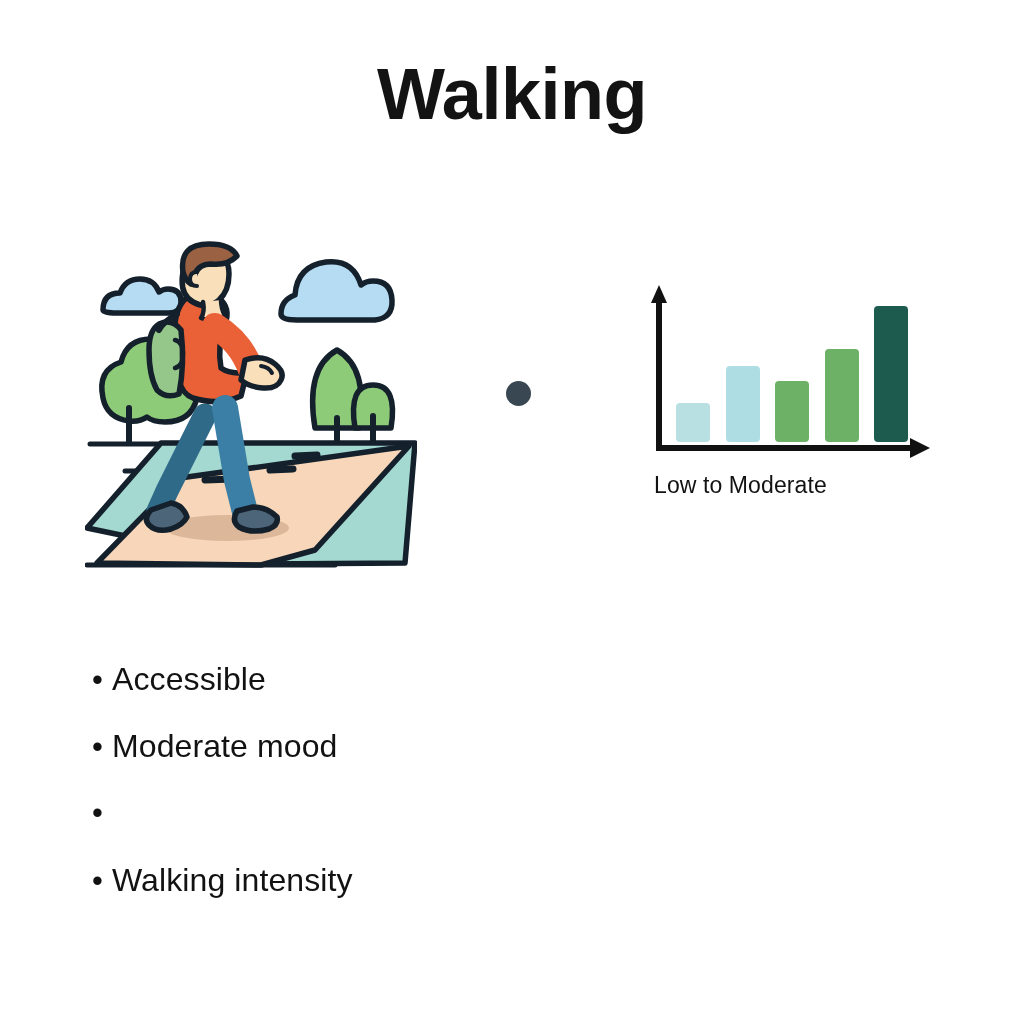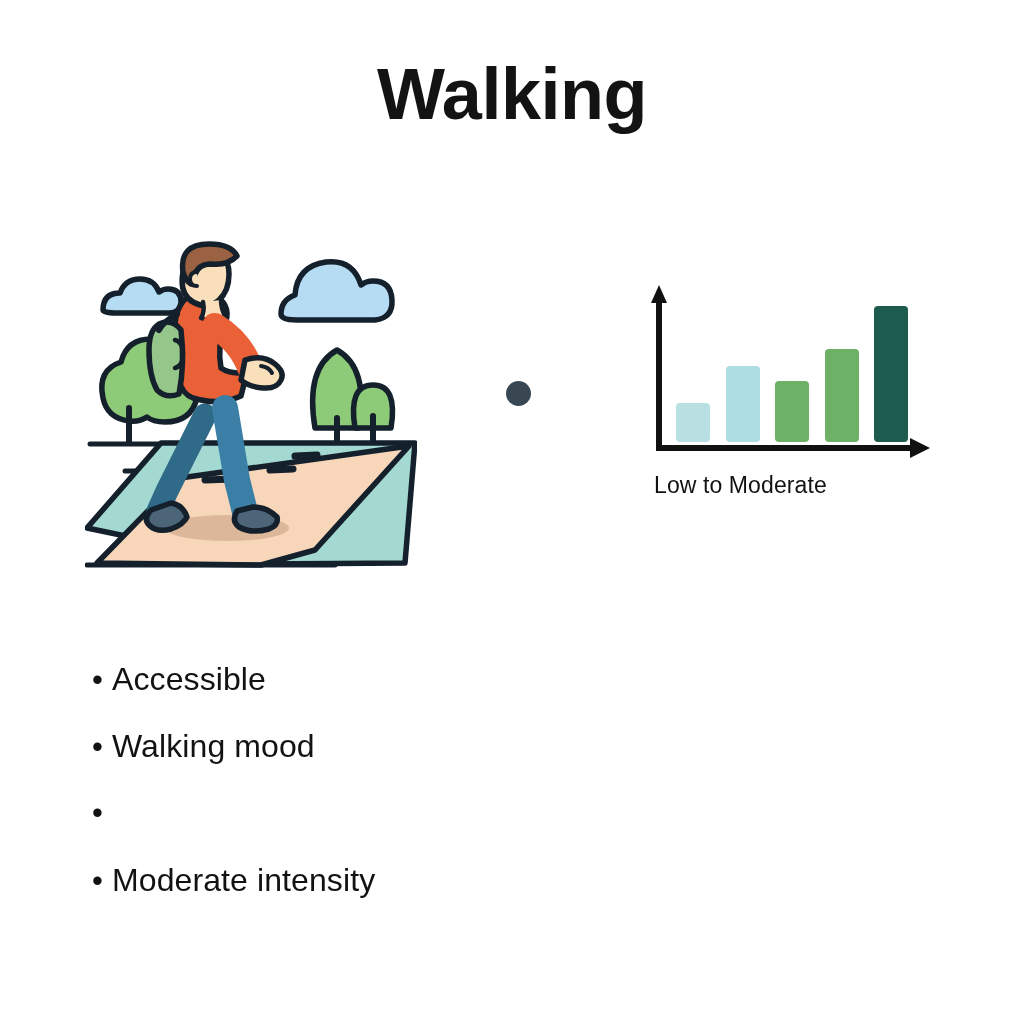--- a/index.html
+++ b/index.html
@@ -209,24 +209,24 @@
     <div id="chart-caption">Low to Moderate</div>
   </div>
 
   <div id="bullets">
     <div class="bullet-row">
       <span class="bullet-dot">•</span>
       <span class="bullet-text">Accessible</span>
     </div>
     <div class="bullet-row">
       <span class="bullet-dot">•</span>
-      <span class="bullet-text">Walking mood</span>
-    </div>
-    <div class="bullet-row">
-      <span class="bullet-dot">•</span>
-    </div>
-    <div class="bullet-row">
-      <span class="bullet-dot">•</span>
-      <span class="bullet-text">Moderate intensity</span>
+      <span class="bullet-text">Moderate mood</span>
+    </div>
+    <div class="bullet-row">
+      <span class="bullet-dot">•</span>
+    </div>
+    <div class="bullet-row">
+      <span class="bullet-dot">•</span>
+      <span class="bullet-text">Walking intensity</span>
     </div>
   </div>
 
 </div>
 
 </body></html>

